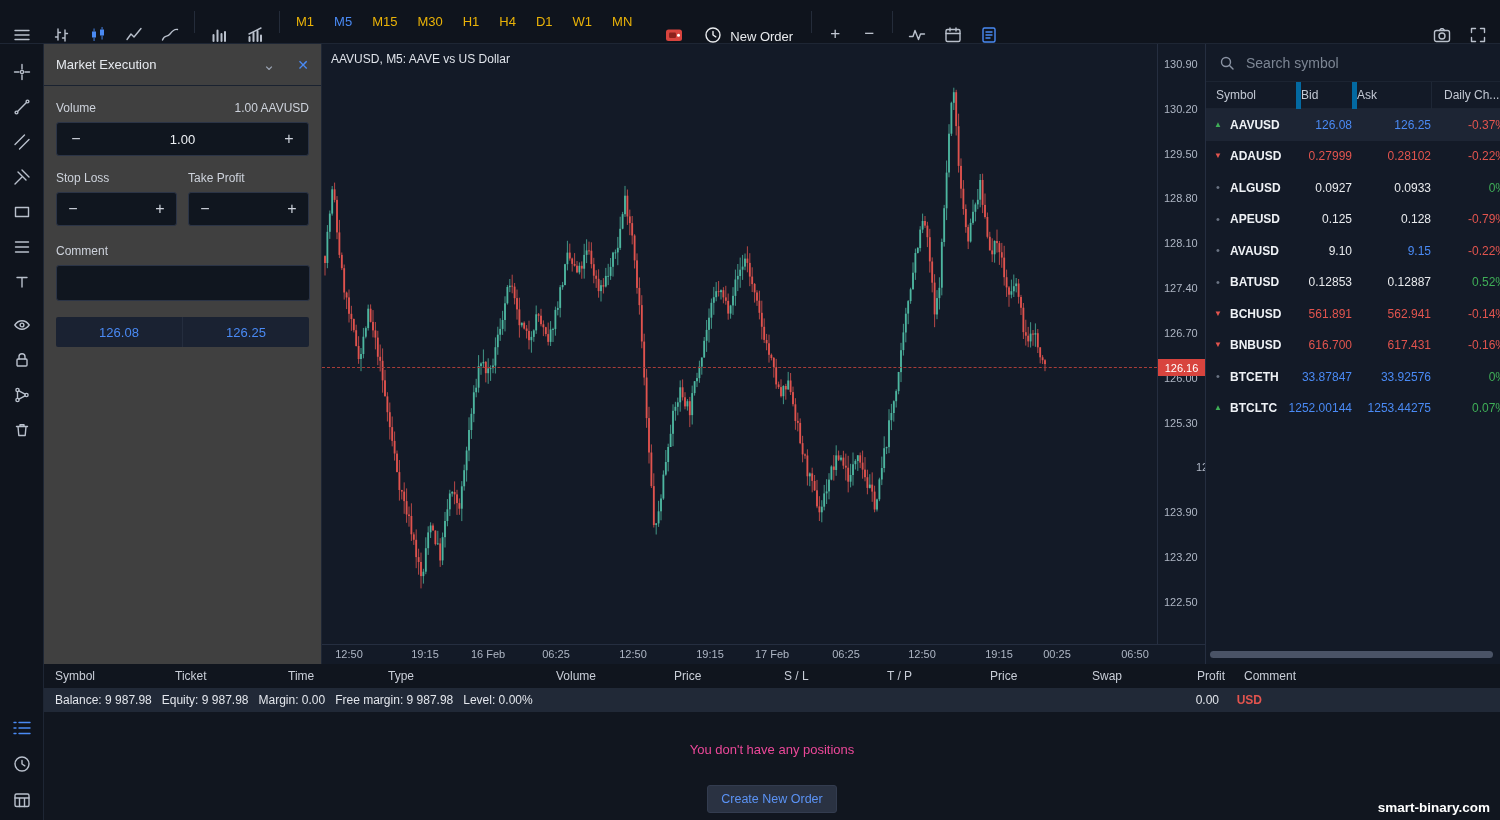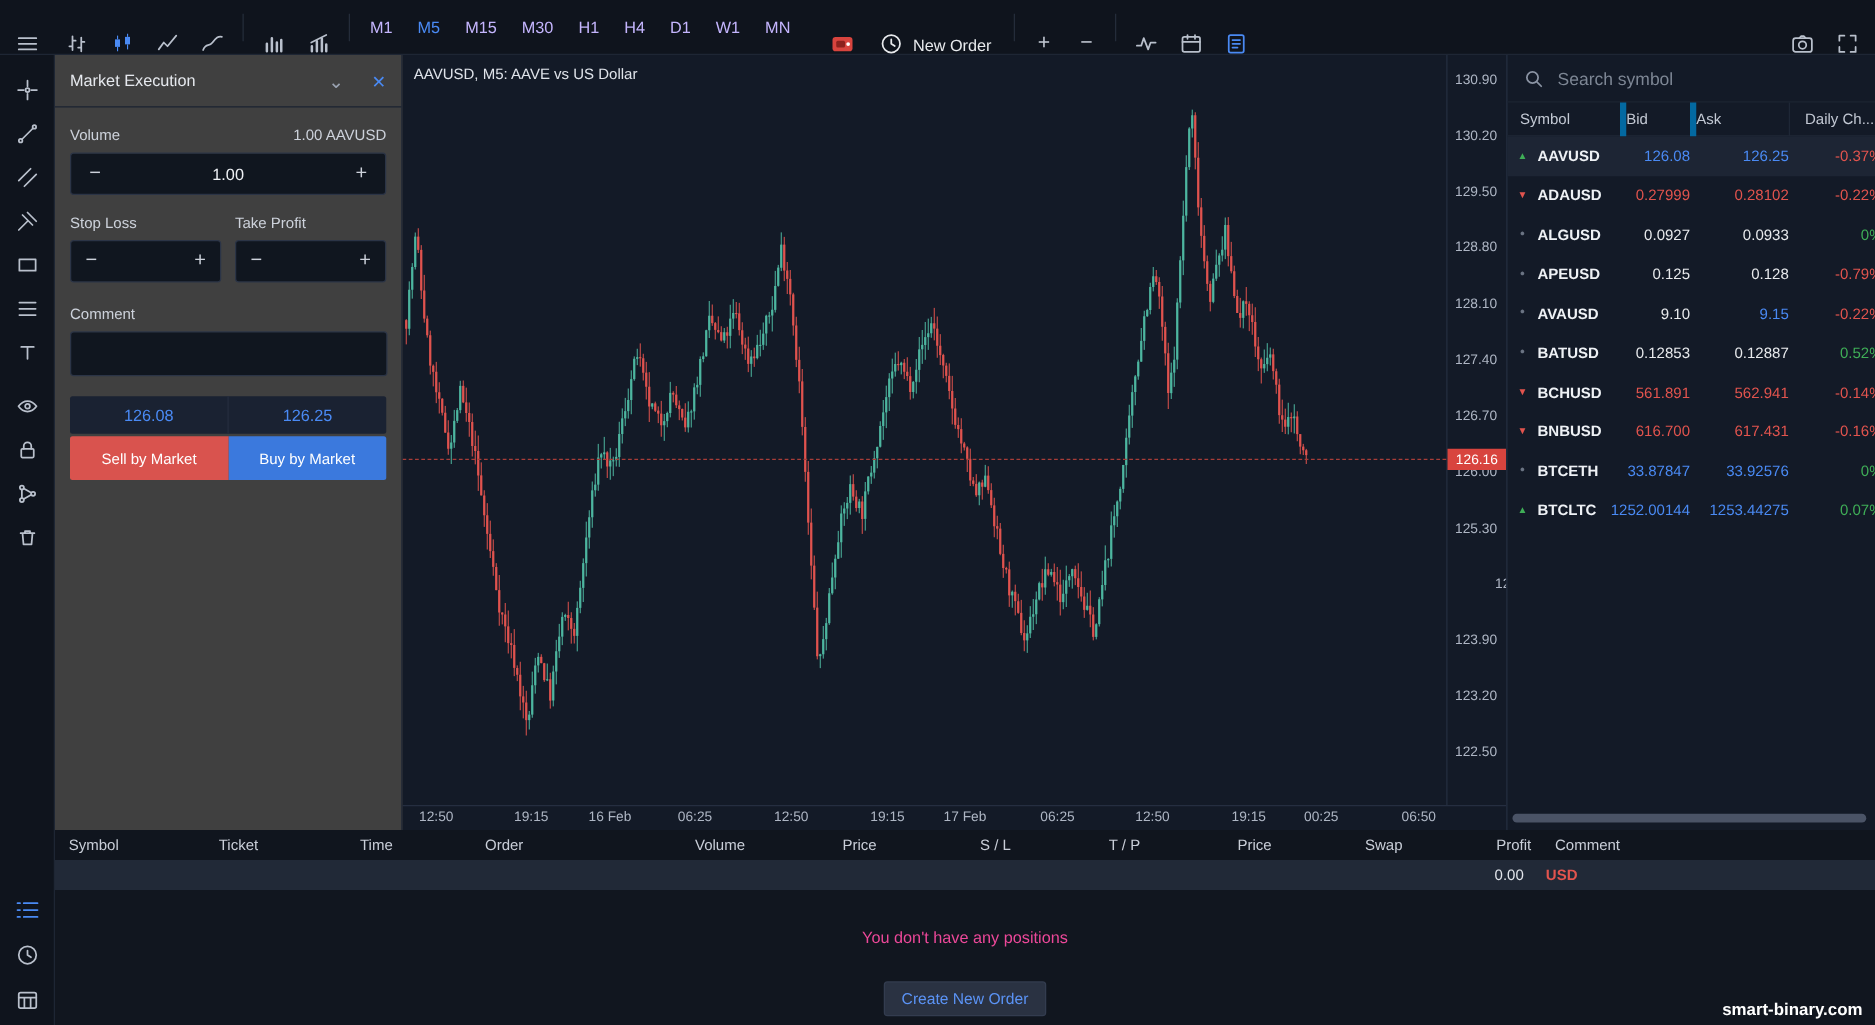--- a/index.html
+++ b/index.html
@@ -7,21 +7,21 @@
   body{background:#0e1320;font-family:"Liberation Sans",sans-serif;color:#e8eaed;overflow:hidden;position:relative;font-size:13px}
   svg{display:block}
   .s{stroke:#b9c0cc;fill:none;stroke-width:1.4;stroke-linecap:round;stroke-linejoin:round}
   .s.b{stroke:#4a8af4}
   
   .topbar{position:absolute;top:0;left:0;width:1500px;height:44px;background:#0f141d;border-bottom:1px solid #1e2634;display:flex;align-items:center;z-index:5}
   .tb-btn{height:44px;min-width:36px;display:flex;align-items:flex-end;justify-content:center;padding:0 6px;cursor:pointer;color:#c3c9d4}
   .tb-btn.w44{min-width:44px}
   .tb-sep{width:1px;height:22px;background:#242c3a;margin:0 6px}
   .tb-spacer{flex:1}
-  .tf-btn{height:44px;display:flex;align-items:center;padding:0 10px;font-size:13px;color:#c4b5fd;cursor:pointer}
+  .tf-btn{height:44px;display:flex;align-items:center;padding:0 10px;font-size:13px;color:#eab308;cursor:pointer}
   .tf-btn.active{color:#4a8af4}
   .neworder{gap:8px;font-size:13px;color:#e8eaed;padding:0 12px}
   .zoom{font-size:17px;min-width:34px}
   
   .tool-sidebar{position:absolute;left:0;top:44px;width:44px;height:620px;background:#0f141d;border-right:1px solid #1e2634;display:flex;flex-direction:column;align-items:center;padding-top:10px;z-index:4}
   .ts-icon{width:36px;height:35px;display:flex;align-items:center;justify-content:center;cursor:pointer}
   .ts-icon.gap{margin-top:8px}
   
   .order-panel{position:absolute;left:44px;top:44px;width:278px;height:620px;background:#404040;border-right:1px solid #1e2634;z-index:3}
   .op-header{height:42px;display:flex;align-items:center;padding:0 12px;border-bottom:1px solid #1a2230}
@@ -293,24 +293,20 @@
       <div class="step-btn">+</div>
     </div>
   </div>
   <div class="label-row" style="margin-top:18px">
     <span>Comment</span>
   </div>
   <input class="op-comment" type="text" style="">
   <div class="op-prices">
     <div class="op-price">126.08</div>
     <div class="op-price">126.25</div>
-  </div>
-  <div class="op-buttons">
-    <button class="sell-btn">Sell by Market</button>
-    <button class="buy-btn">Buy by Market</button>
   </div>
 </aside>
 
 <section class="chart-area">
   <div class="chart-title">AAVUSD, M5: AAVE vs US Dollar</div>
   <svg id="plot" width="835" height="600" viewBox="0 0 835 600">
       <line x1="3" y1="211.3" x2="3" y2="231.5" stroke="#e0534e" stroke-width="0.8"></line>
       <rect x="2.1" y="212.1" width="1.8" height="6.9" fill="#e0534e"></rect>
       <line x1="5.4" y1="181.1" x2="5.4" y2="224.2" stroke="#4db6a0" stroke-width="0.8"></line>
       <rect x="4.5" y="187.8" width="1.8" height="31.2" fill="#4db6a0"></rect>
@@ -1052,32 +1048,39 @@
         <rect class="s" x="2" y="3" width="14" height="12.5" rx="1.5"></rect>
         <path class="s" d="M2 7h14M6.5 7v8.5M11.5 7v8.5"></path>
       </svg>
     </div>
 </div>
 
 <div class="positions-header" id="pos-header">
     <span class="pos-col" style="width: 120px;">Symbol</span>
     <span class="pos-col" style="width: 113px;">Ticket</span>
     <span class="pos-col" style="width: 100px;">Time</span>
-    <span class="pos-col" style="width: 168px;">Order</span>
+    <span class="pos-col" style="width: 168px;">Type</span>
     <span class="pos-col" style="width: 118px;">Volume</span>
     <span class="pos-col" style="width: 110px;">Price</span>
     <span class="pos-col" style="width: 103px;">S / L</span>
     <span class="pos-col" style="width: 103px;">T / P</span>
     <span class="pos-col" style="width: 102px;">Price</span>
     <span class="pos-col" style="width: 105px;">Swap</span>
     <span class="pos-col" style="width: 47px;">Profit</span>
     <span class="pos-col" style="flex: 1 1 0%;">Comment</span>
   </div>
 
 <div class="balance-bar">
+  <div class="balance-items" id="balance-items">
+      <span>Balance: 9 987.98</span>
+      <span>Equity: 9 987.98</span>
+      <span>Margin: 0.00</span>
+      <span>Free margin: 9 987.98</span>
+      <span>Level: 0.00%</span>
+    </div>
   <span class="profit-val">0.00</span>
   <span class="currency">USD</span>
 </div>
 
 <div class="positions-body">
   <div class="empty-text">You don't have any positions</div>
   <br>
   <button class="create-order-btn">Create New Order</button>
 </div>
 

